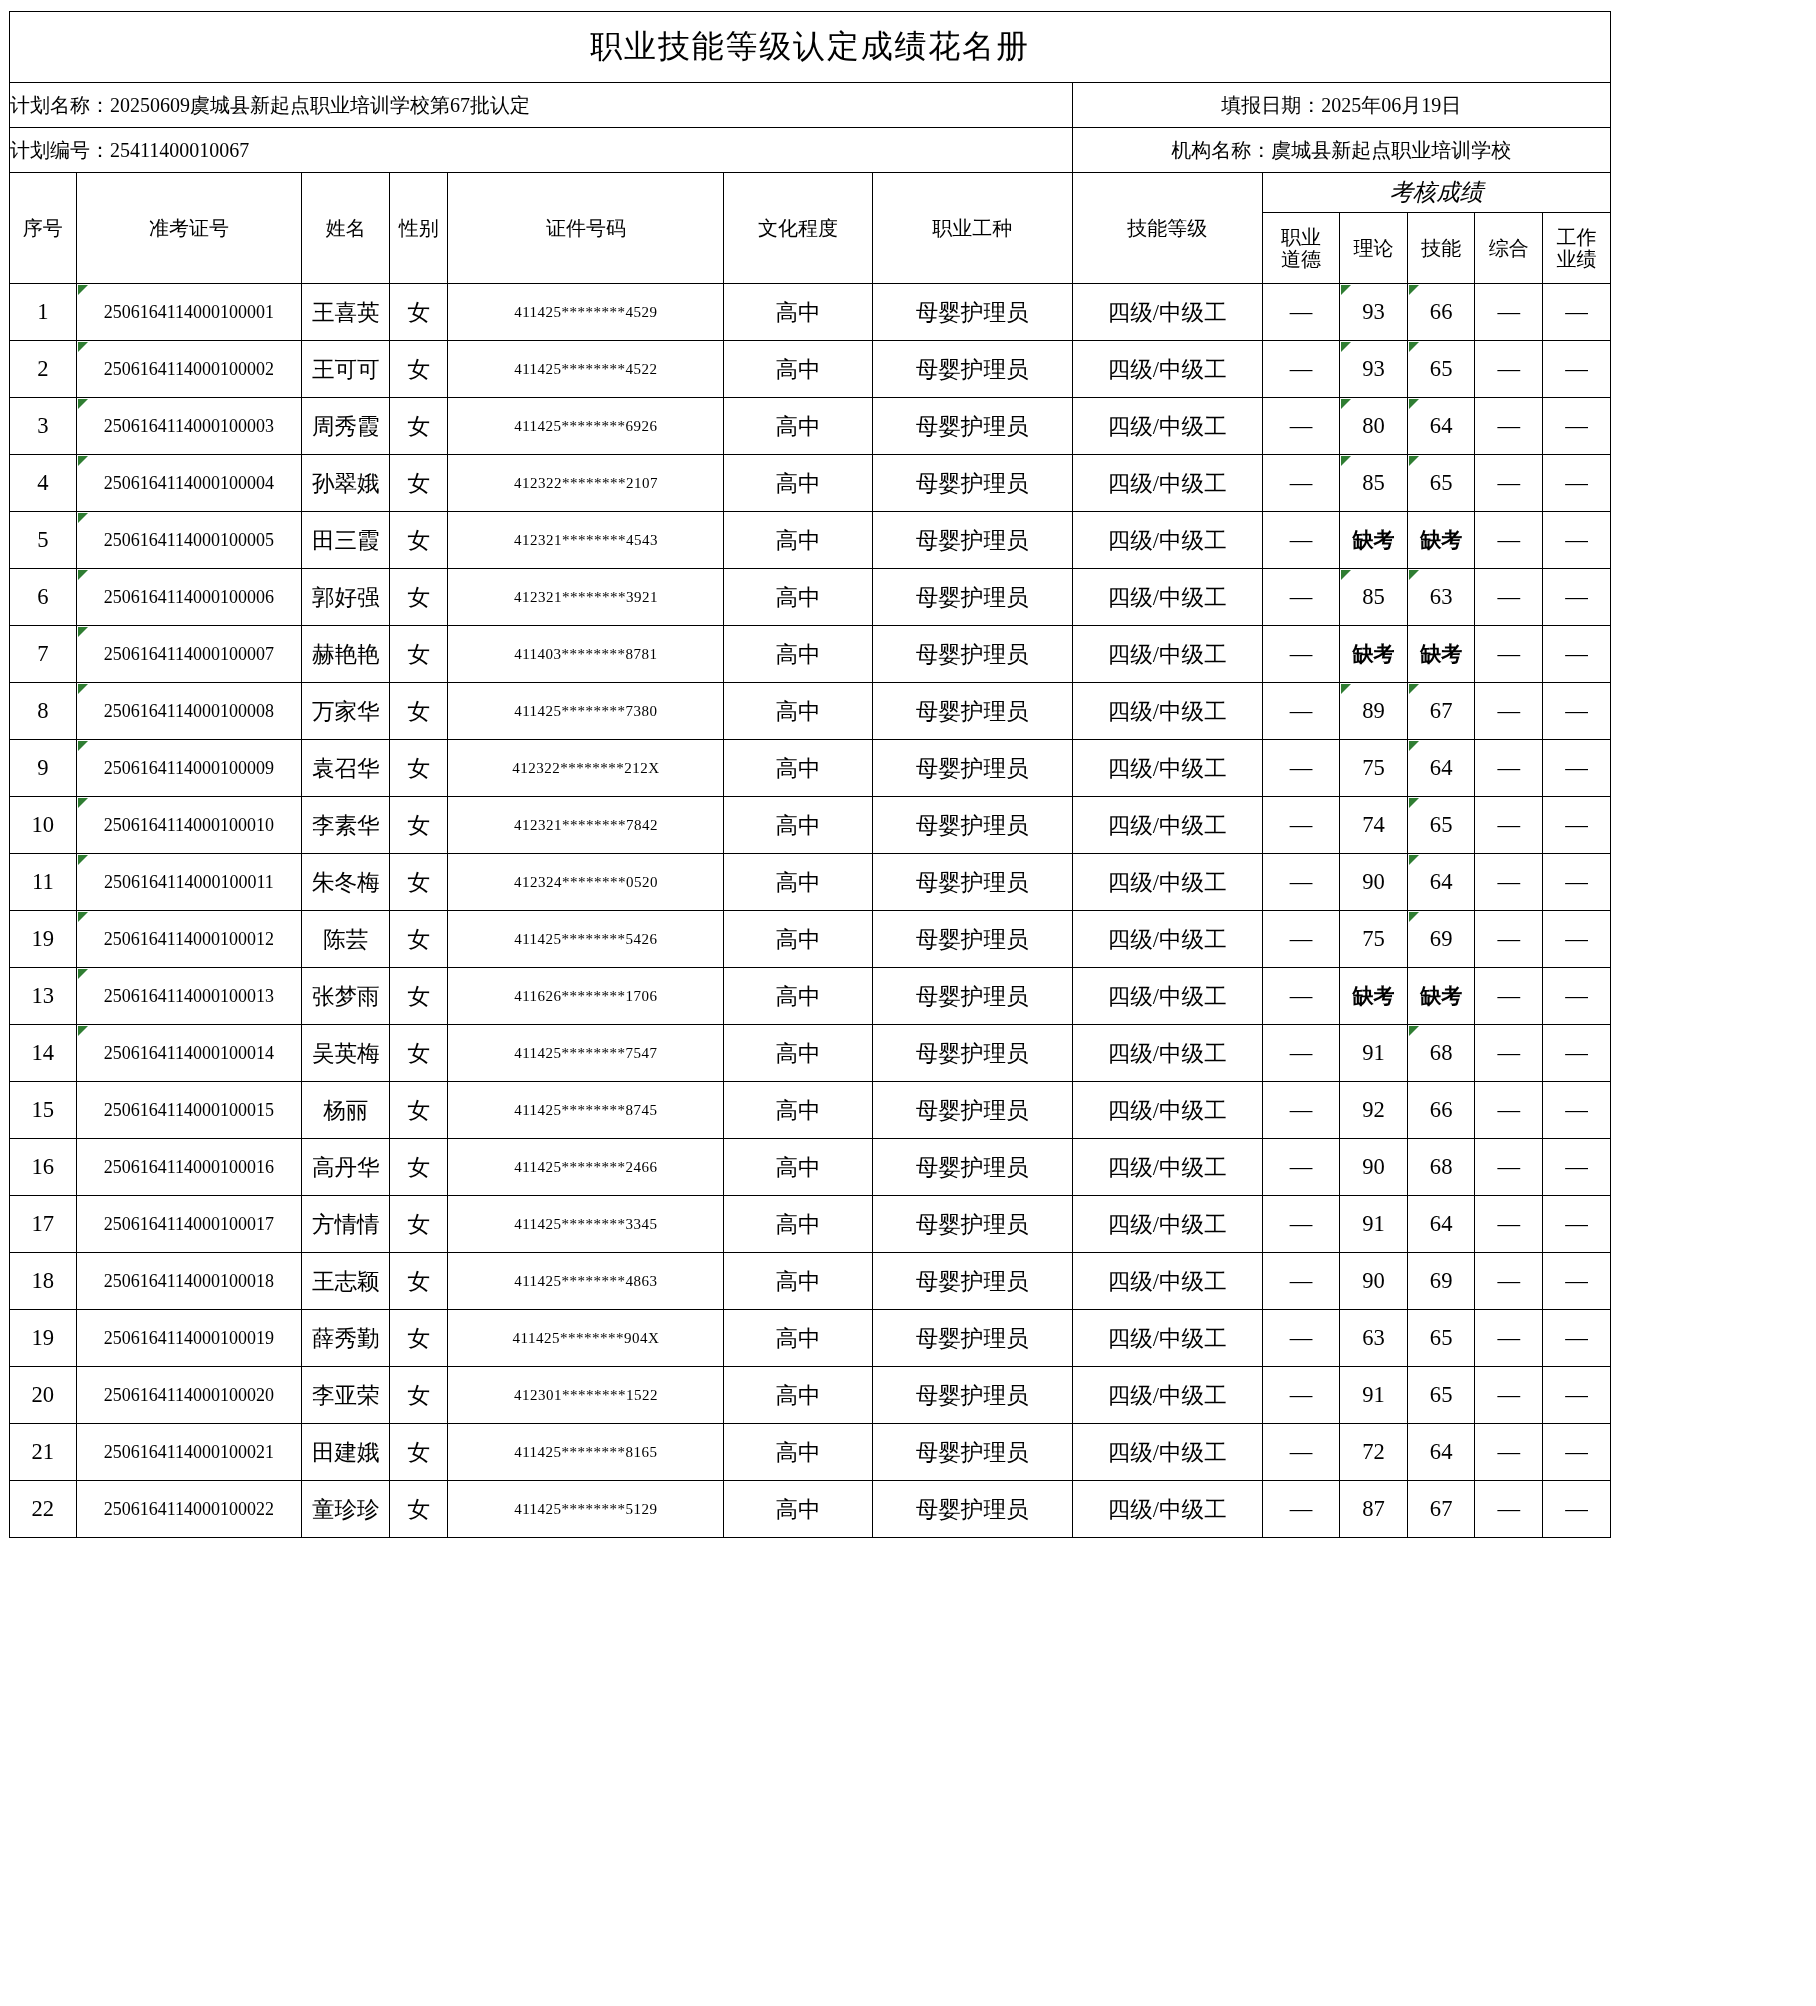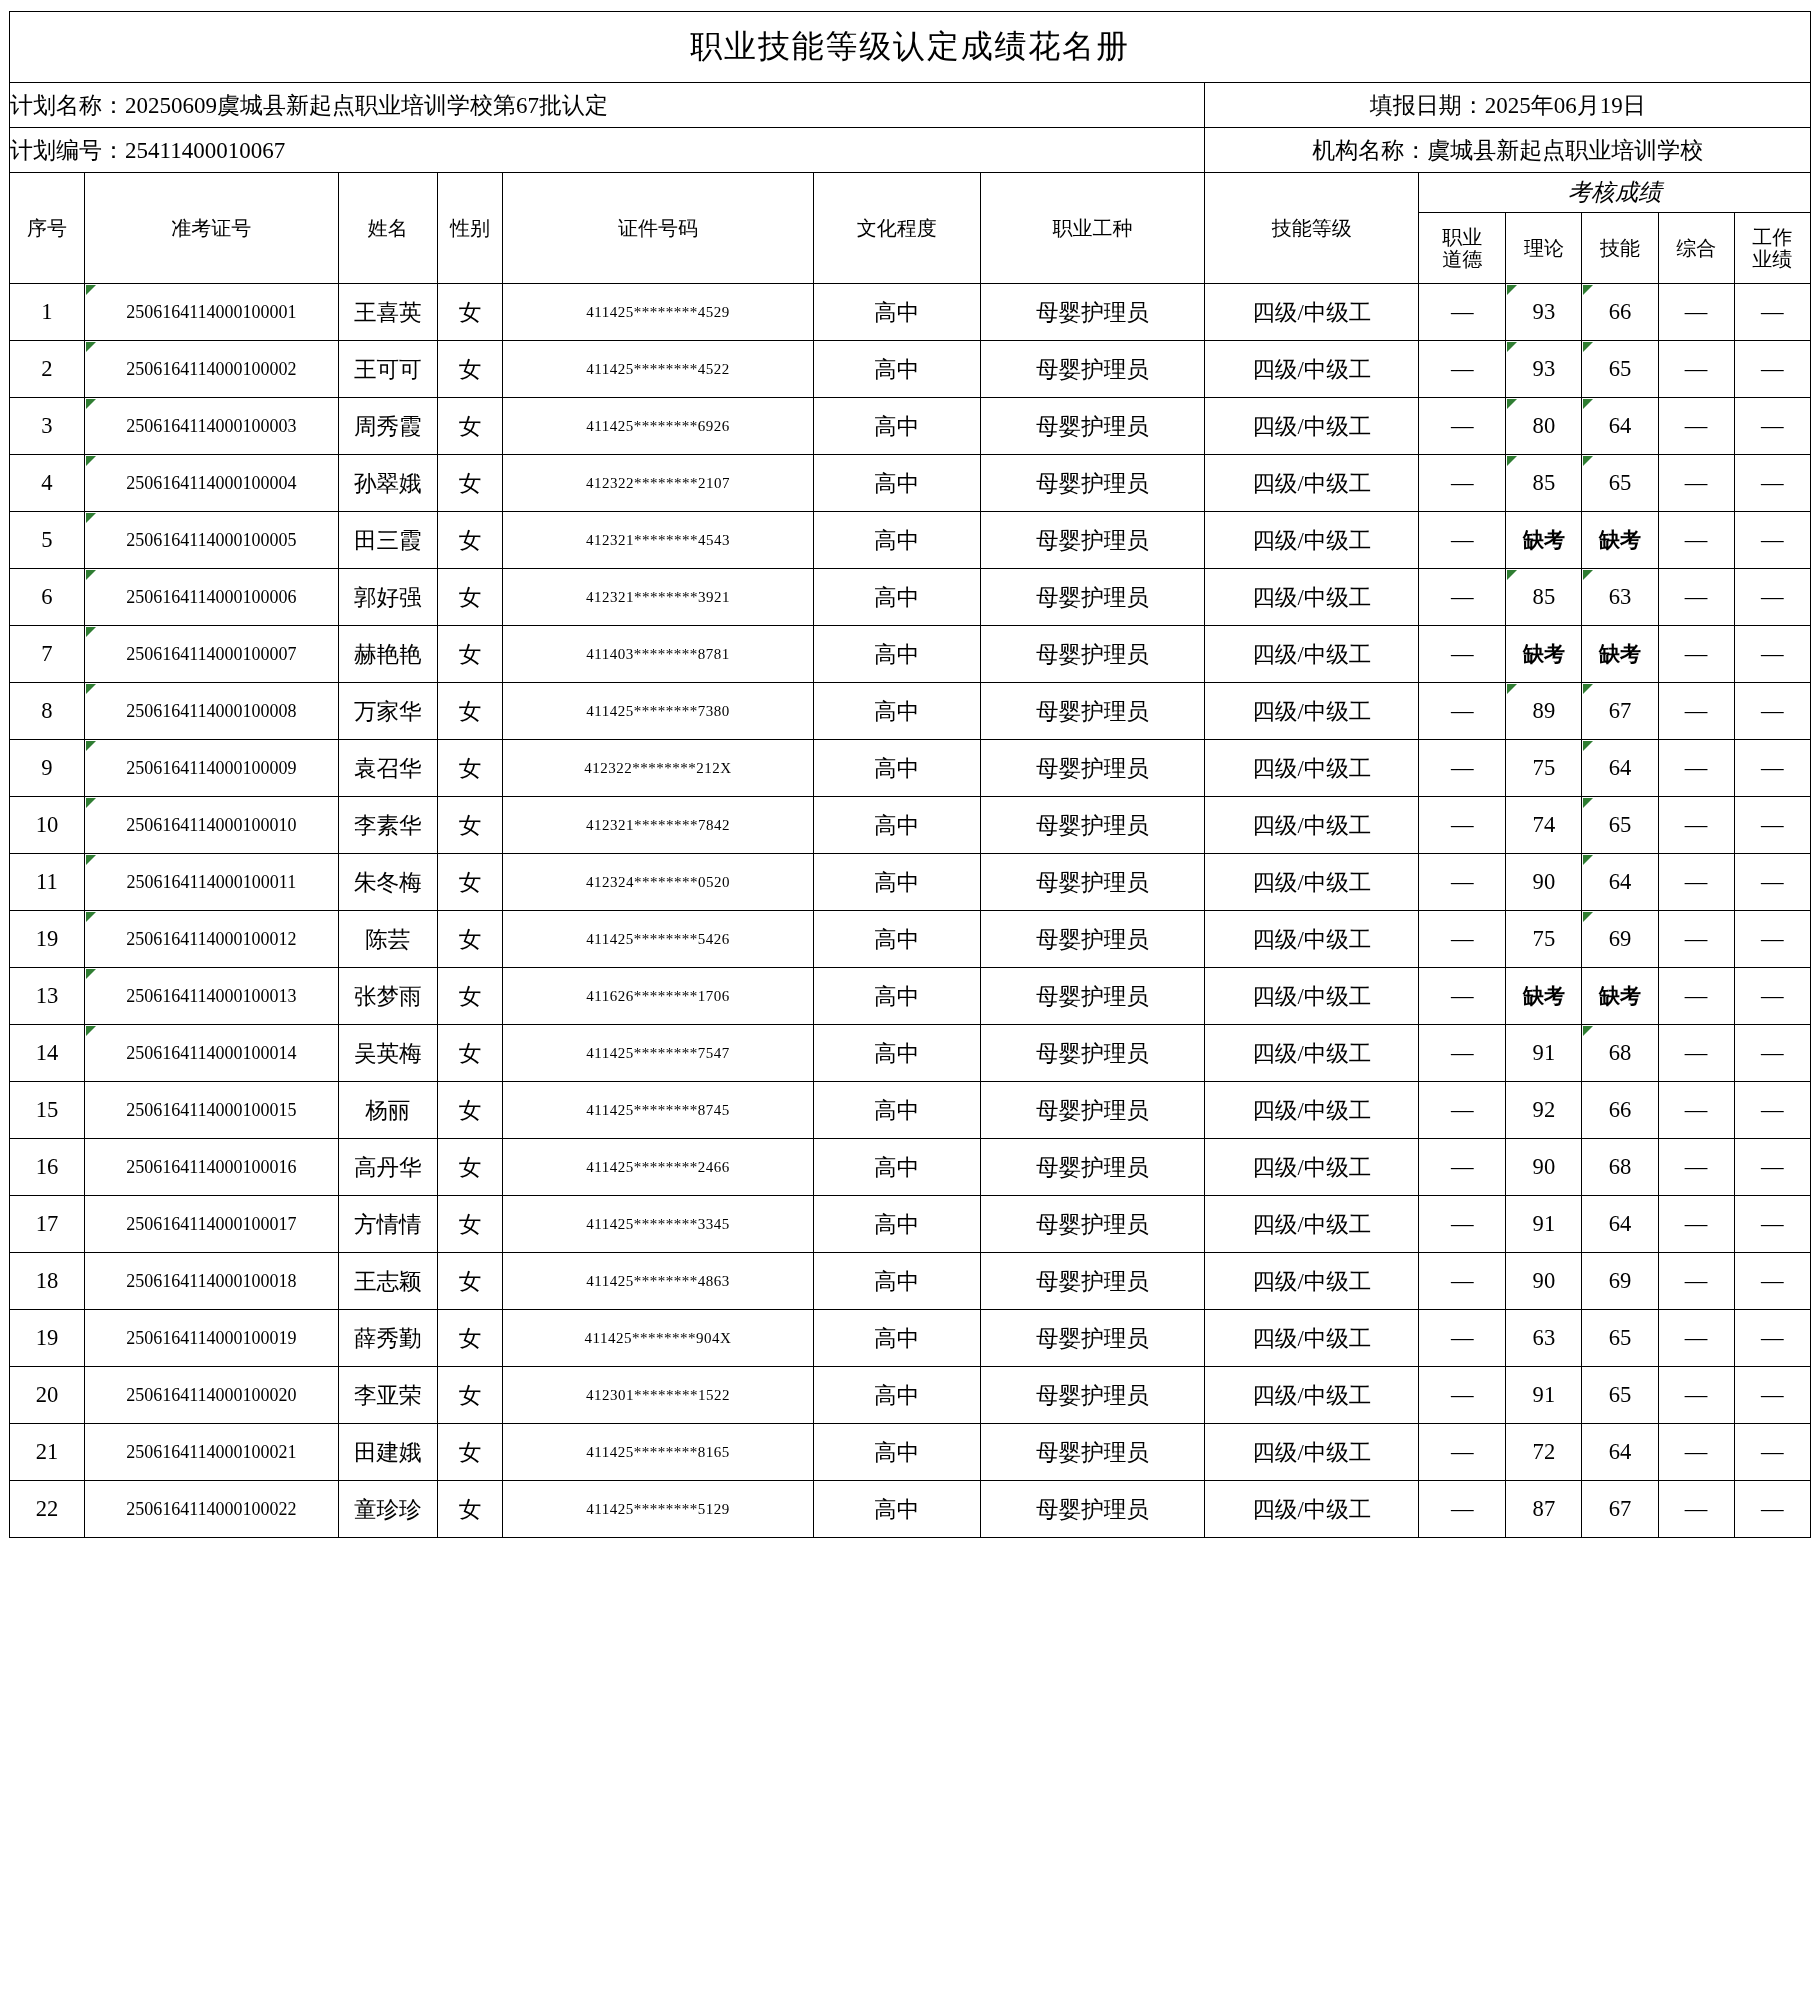--- a/index.html
+++ b/index.html
@@ -20,21 +20,21 @@
   .sheet {
     width: 1816px;
     height: 2006px;
     position: relative;
     padding: 0;
   }
 
   table.doc {
     border-collapse: collapse;
     table-layout: fixed;
-    width: 1802px;
+    width: 1602px;
     margin-left: 9px;
     margin-top: 11px;
     border-radius: 18px;
   }
 
   table.doc td, table.doc th {
     border: 1.8px solid #000000;
     padding: 0;
     font-weight: normal;
     vertical-align: middle;
@@ -51,21 +51,21 @@
     letter-spacing: 1.8px;
     border-left: 1.8px solid #000;
     border-right: 1.8px solid #000;
     border-top: 2.7px solid #000;
     border-bottom: 1.8px solid #000;
   }
 
   
   .info-cell {
     height: 45px;
-    font-size: 23px;
+    font-size: 20px;
     padding: 0 12.7px;
     white-space: nowrap;
     overflow: hidden;
   }
   .info-left  { text-align: left; }
   .info-right { text-align: center; }
 
   
   .hdr {
     text-align: center;

